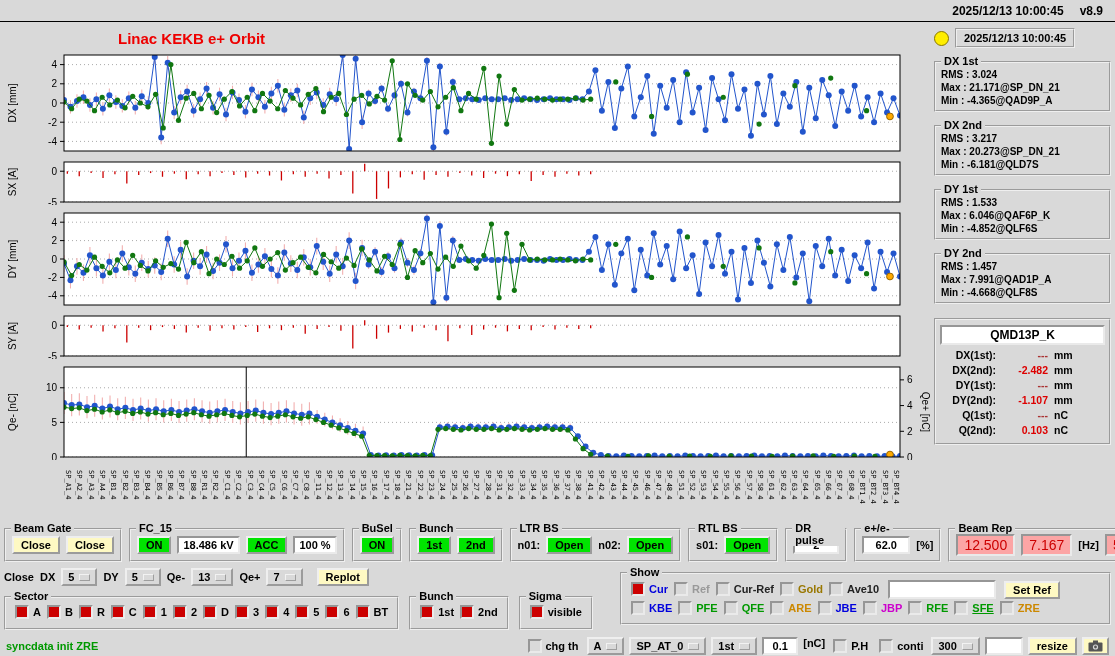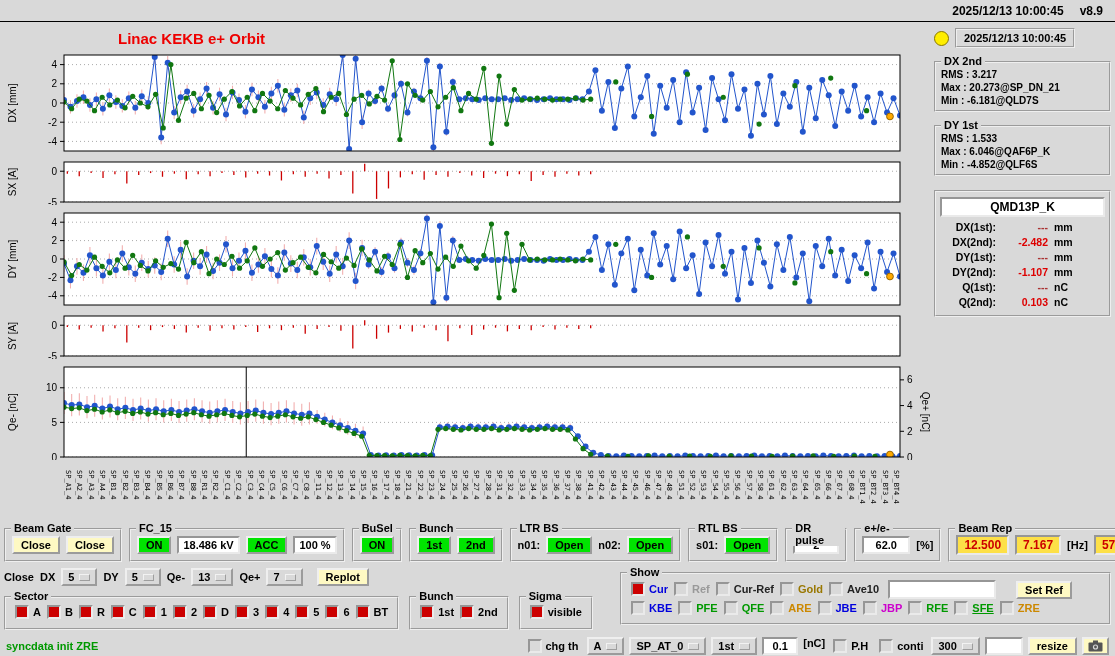--- a/index.html
+++ b/index.html
@@ -26,21 +26,21 @@
   .mon-val{width:48px;text-align:right;margin-right:6px}
   .val-red{color:#dd0000}.val-dash{color:#aa3333}
   .row1{display:flex;align-items:center;gap:7px;padding:0 4px;margin-top:2px}
   .lframe{border:2px groove #efefef;position:relative;padding:4px 6px;display:flex;align-items:center;gap:6px;margin-top:8px;height:22px}
   .btn{border:2px outset #efefef;background:#fef9c3;font-size:11px;font-weight:bold;padding:1px 7px;display:inline-block;white-space:nowrap;cursor:default}
   .btn.green{background:#00e400}
   .entry{border:2px inset #eaeaea;background:#fff;font-size:11px;font-weight:bold;padding:1px 4px;white-space:nowrap}
   .opt{border:2px outset #efefef;background:#d9d9d9;font-size:11px;font-weight:bold;padding:1px 5px;display:inline-flex;align-items:center;gap:5px;white-space:nowrap}
   .opt-mark{width:9px;height:5px;border:1px outset #f2f2f2;background:#d9d9d9;display:inline-block}
   .slbl{font-size:11px;font-weight:bold;white-space:nowrap}
-  .redv{border:2px inset #eaeaea;background:#fde047;color:#cc0000;font-weight:bold;font-size:12px;padding:1px 6px;white-space:nowrap}
+  .redv{border:2px inset #eaeaea;background:#fca5a5;color:#cc0000;font-weight:normal;font-size:14px;padding:1px 6px;white-space:nowrap}
   .mr-auto{margin-left:auto}
   .midrows{display:flex;align-items:flex-start;gap:10px;padding:0 4px;margin-top:2px}
   .mid-left{width:606px}
   .range-row{display:flex;align-items:center;gap:6px;margin:4px 0 2px}
   .mid-frames{display:flex;gap:10px}
   .cb{display:inline-flex;align-items:center;gap:4px;margin:0 3px;cursor:default}
   .cbbox{width:10px;height:10px;border:2px inset #eaeaea;background:#d9d9d9;display:inline-block;flex:0 0 auto}
   .cbbox.on{background:#cc0000}
   .cblbl{font-size:11px;font-weight:bold;white-space:nowrap}
   .show-frame{flex:1;display:block;height:auto;padding:4px 6px}
@@ -1232,30 +1232,42 @@
       <span>SP_BT4_4</span>
     </div>
 
   <div class="right-panel">
     <div class="rp-top">
       <span class="dot"></span>
       <div class="ts-box">2025/12/13 10:00:45</div>
     </div>
 
     <div class="statf">
+      <span class="ft">DX 1st</span>
+      <div class="stat-line">RMS : 3.024</div>
+      <div class="stat-line">Max : 21.171@SP_DN_21</div>
+      <div class="stat-line">Min : -4.365@QAD9P_A</div>
+    </div>
+    <div class="statf">
       <span class="ft">DX 2nd</span>
       <div class="stat-line">RMS : 3.217</div>
       <div class="stat-line">Max : 20.273@SP_DN_21</div>
       <div class="stat-line">Min : -6.181@QLD7S</div>
     </div>
     <div class="statf">
       <span class="ft">DY 1st</span>
       <div class="stat-line">RMS : 1.533</div>
       <div class="stat-line">Max : 6.046@QAF6P_K</div>
       <div class="stat-line">Min : -4.852@QLF6S</div>
+    </div>
+    <div class="statf">
+      <span class="ft">DY 2nd</span>
+      <div class="stat-line">RMS : 1.457</div>
+      <div class="stat-line">Max : 7.991@QAD1P_A</div>
+      <div class="stat-line">Min : -4.668@QLF8S</div>
     </div>
 
     <div class="monf">
       <div class="mon-name">QMD13P_K</div>
       <div class="mon-row">
           <span class="mon-lbl">DX(1st):</span>
           <span class="mon-val val-dash">---</span>
           <span>mm</span>
         </div>
       <div class="mon-row">
@@ -1439,21 +1451,21 @@
             <span class="cbbox"></span>
             <span class="cblbl" style="color: rgb(34, 34, 34);">Cur-Ref</span>
           </span><span class="cb">
             <span class="cbbox"></span>
             <span class="cblbl" style="color: rgb(153, 119, 0);">Gold</span>
           </span><span class="cb">
             <span class="cbbox"></span>
             <span class="cblbl" style="color: rgb(34, 34, 34);">Ave10</span>
           </span></span>
       <span class="entry show-entry"></span>
-      <span class="btn" style="margin-left:20px">Set Ref</span>
+      <span class="btn" style="margin-left:8px">Set Ref</span>
     </div>
     <div class="show-line">
       <span id="show-row2"><span class="cb">
             <span class="cbbox"></span>
             <span class="cblbl" style="color: rgb(0, 0, 221);">KBE</span>
           </span><span class="cb">
             <span class="cbbox"></span>
             <span class="cblbl" style="color: rgb(0, 153, 0);">PFE</span>
           </span><span class="cb">
             <span class="cbbox"></span>

